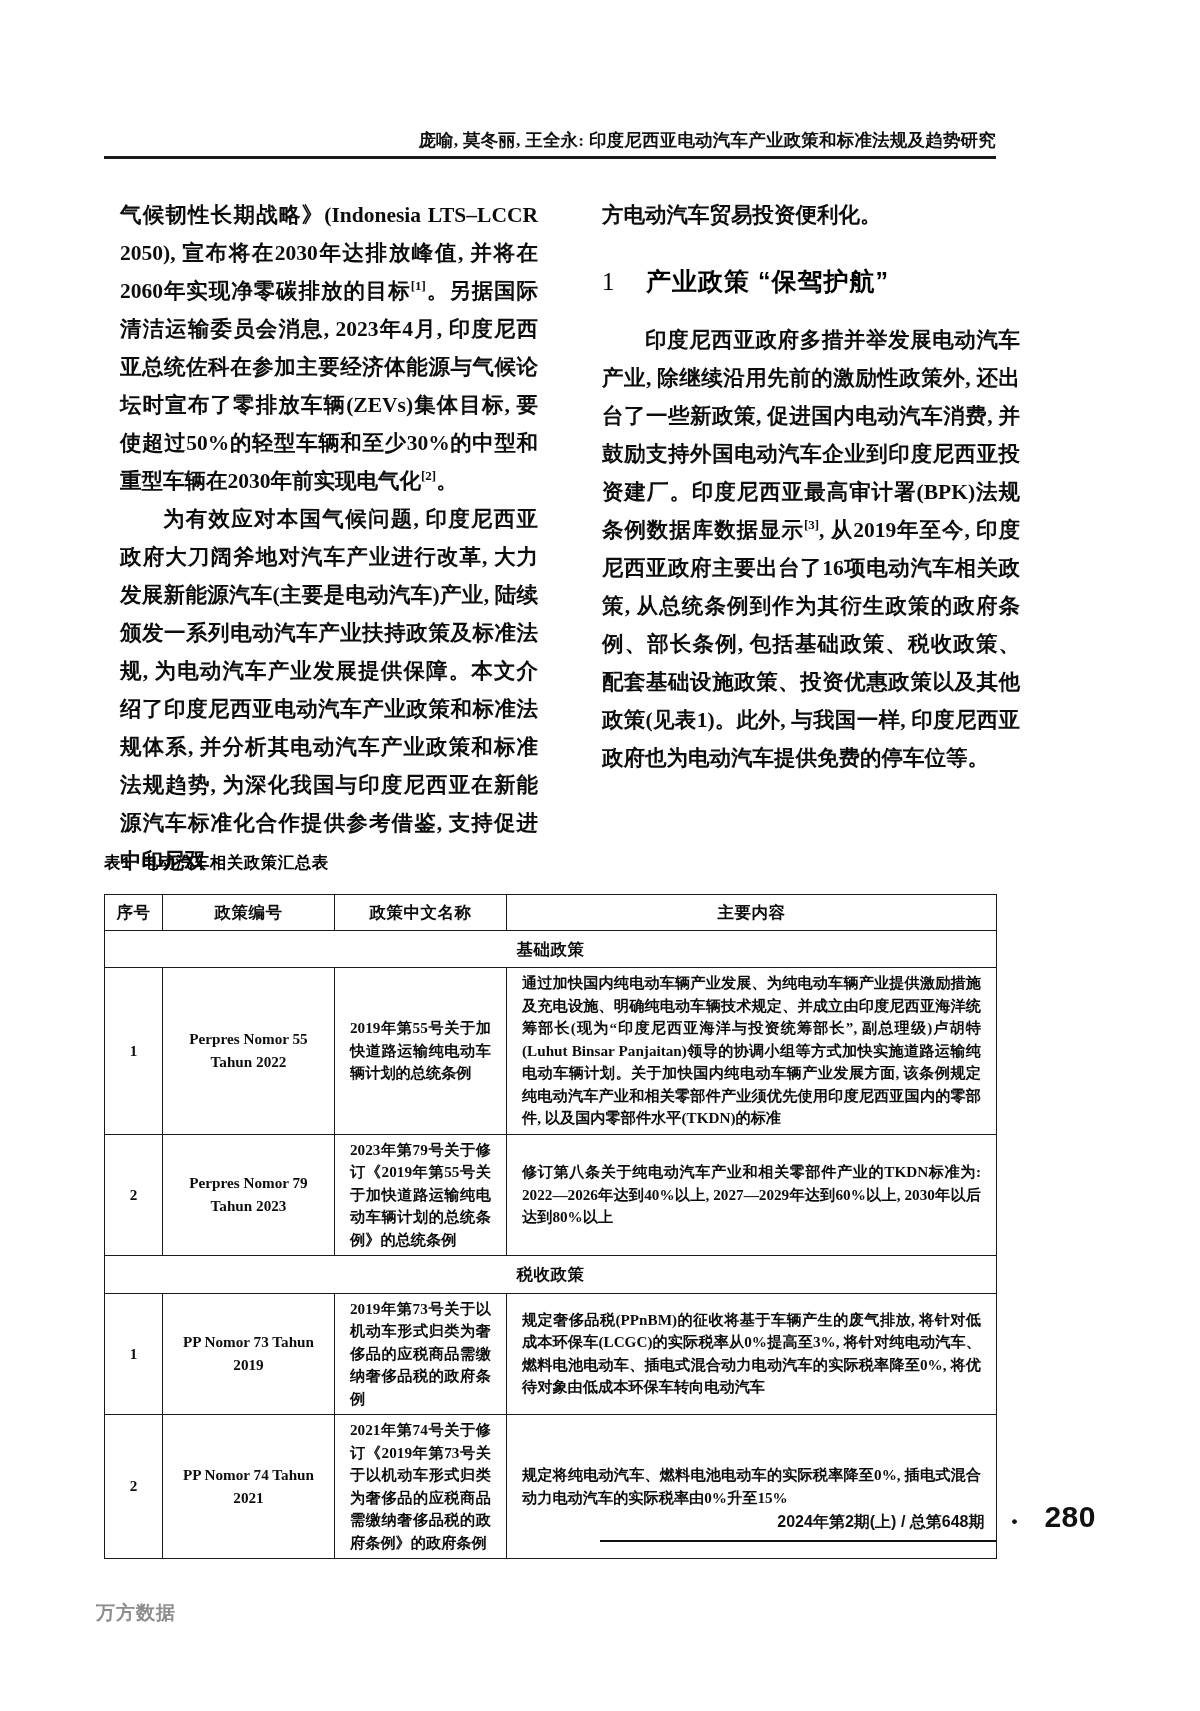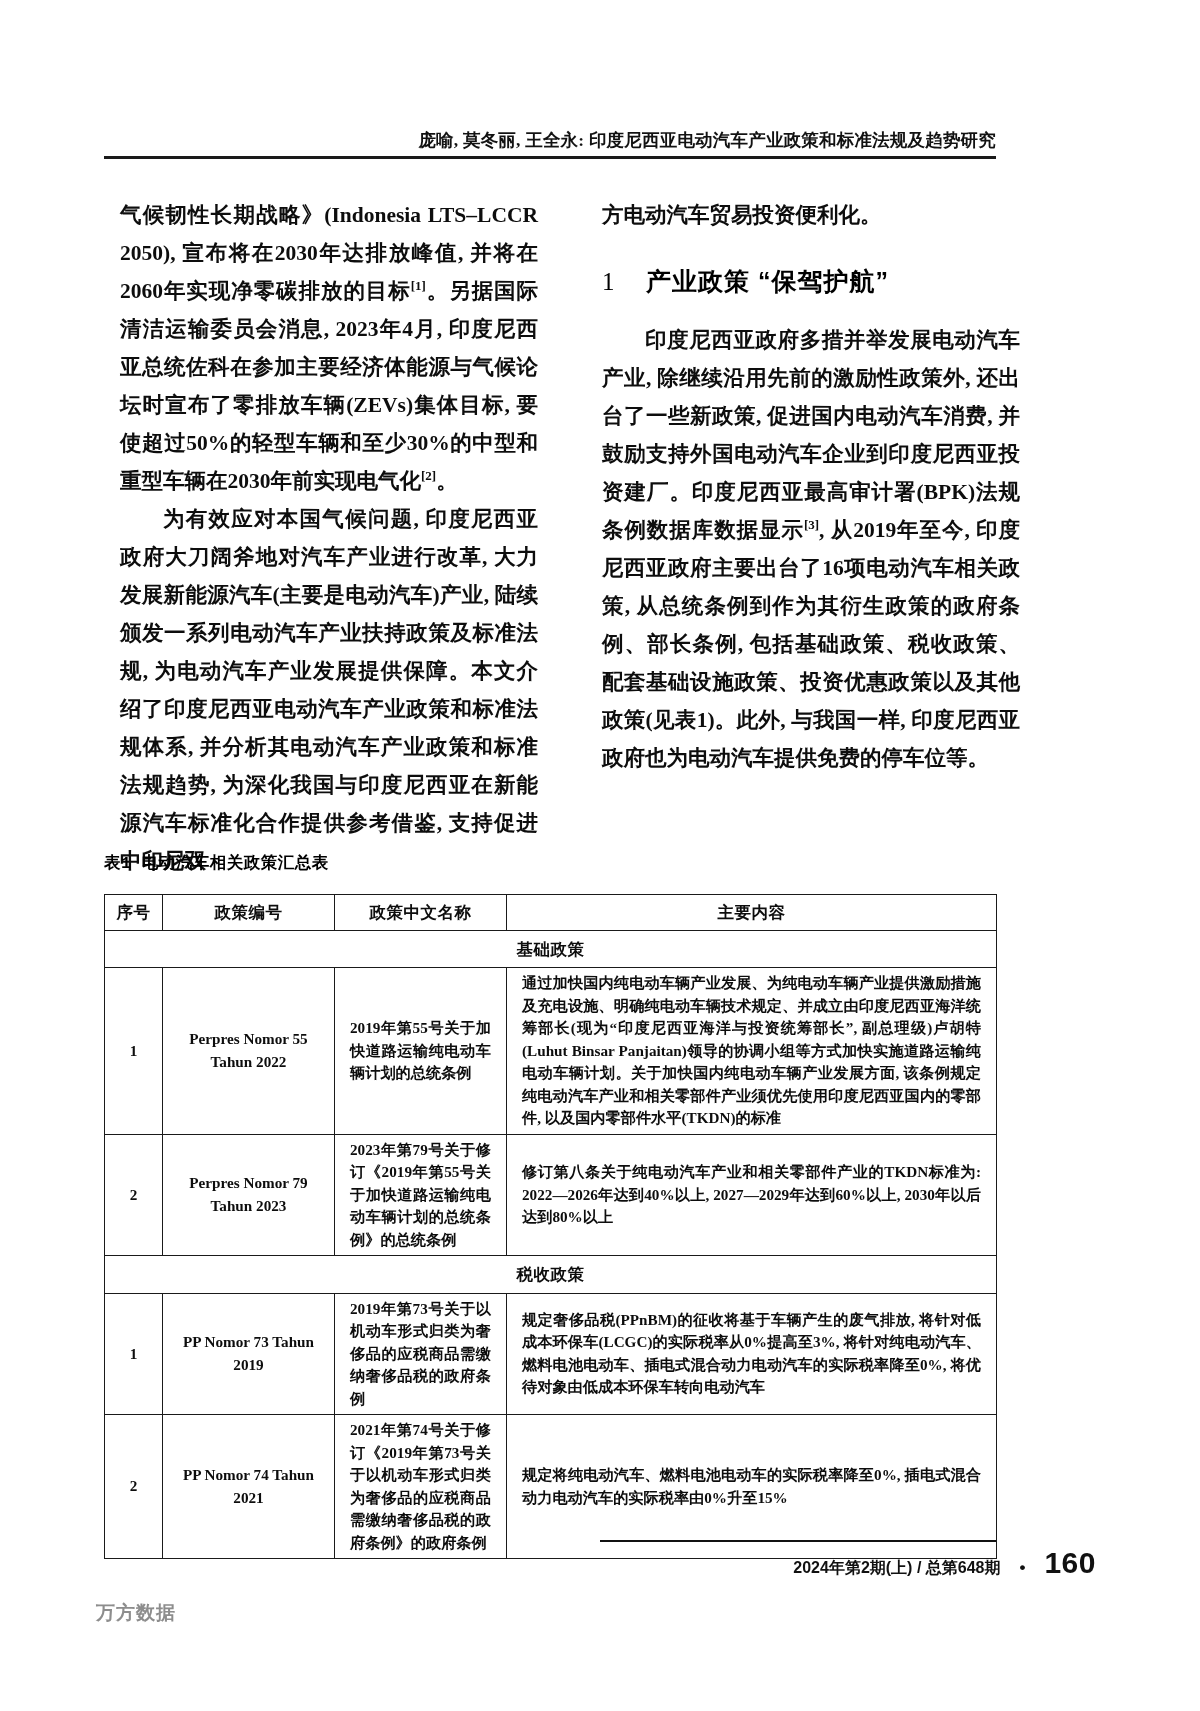--- a/index.html
+++ b/index.html
@@ -183,24 +183,24 @@
     position: absolute;
     left: 600px;
     top: 1540px;
     width: 396px;
     height: 2px;
     background: #111;
   }
   .footer {
     position: absolute;
     right: 104px;
-    top: 1546px;
+    top: 1500px;
     display: flex;
     align-items: baseline;
-    gap: 19px;
+    gap: 27px;
     font-family: "Liberation Sans", "DejaVu Sans", sans-serif;
   }
   .footer .issue {
     font-size: 16px;
     font-weight: 700;
     color: #111;
   }
   .footer .dot {
     font-size: 17px;
     font-weight: 700;
@@ -304,18 +304,18 @@
         </tr>
 
       </tbody>
     </table>
   </div>
 
   <div class="footer-rule"></div>
   <div class="footer">
     <span class="issue">2024年第2期(上) / 总第648期</span>
     <span class="dot">•</span>
-    <span class="pageno">160</span>
+    <span class="pageno">280</span>
   </div>
 
   <div class="watermark">万方数据</div>
 
 </div>
 
 </body></html>

